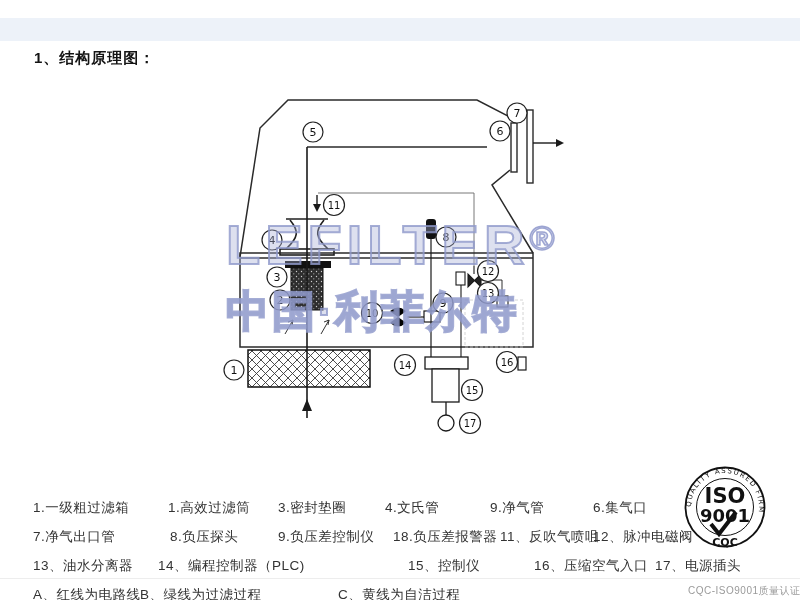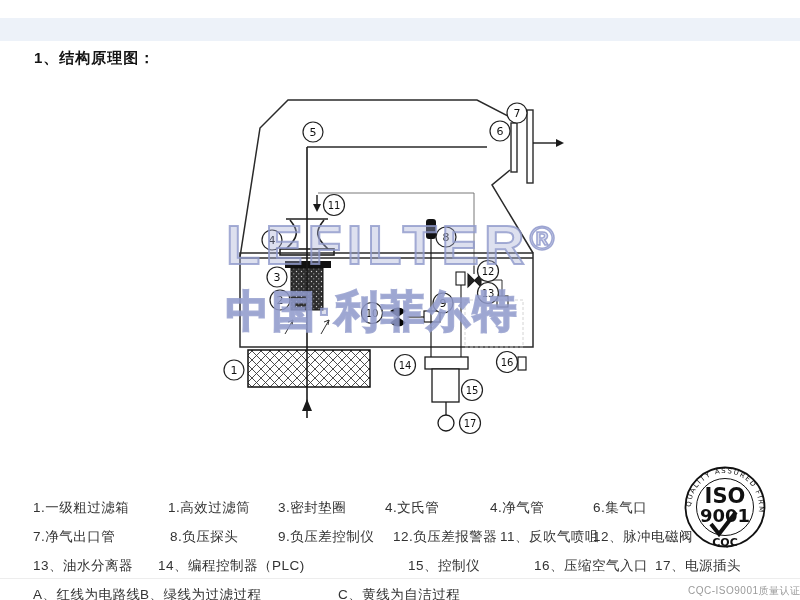--- a/index.html
+++ b/index.html
@@ -199,26 +199,26 @@
   <div class="wm wm1">
     <span>LEFILTER</span><span class="wm-reg">®</span>
   </div>
   <div class="wm wm2">中国·利菲尔特</div>
 
   <div class="legend">
     <span class="lg" style="left:33px;top:459px">1.一级粗过滤箱</span>
     <span class="lg" style="left:168px;top:459px">1.高效过滤筒</span>
     <span class="lg" style="left:278px;top:459px">3.密封垫圈</span>
     <span class="lg" style="left:385px;top:459px">4.文氏管</span>
-    <span class="lg" style="left:490px;top:459px">4.净气管</span>
+    <span class="lg" style="left:490px;top:459px">9.净气管</span>
     <span class="lg" style="left:593px;top:459px">6.集气口</span>
     <span class="lg" style="left:33px;top:488px">7.净气出口管</span>
     <span class="lg" style="left:170px;top:488px">8.负压探头</span>
     <span class="lg" style="left:278px;top:488px">9.负压差控制仪</span>
-    <span class="lg" style="left:393px;top:488px">12.负压差报警器</span>
+    <span class="lg" style="left:393px;top:488px">18.负压差报警器</span>
     <span class="lg" style="left:500px;top:488px">11、反吹气喷咀</span>
     <span class="lg" style="left:593px;top:488px">12、脉冲电磁阀</span>
     <span class="lg" style="left:33px;top:517px">13、油水分离器</span>
     <span class="lg" style="left:158px;top:517px">14、编程控制器（PLC)</span>
     <span class="lg" style="left:408px;top:517px">15、控制仪</span>
     <span class="lg" style="left:534px;top:517px">16、压缩空气入口</span>
     <span class="lg" style="left:655px;top:517px">17、电源插头</span>
     <span class="lg" style="left:33px;top:546px">A、红线为电路线</span>
     <span class="lg" style="left:140px;top:546px">B、绿线为过滤过程</span>
     <span class="lg" style="left:338px;top:546px">C、黄线为自洁过程</span>

